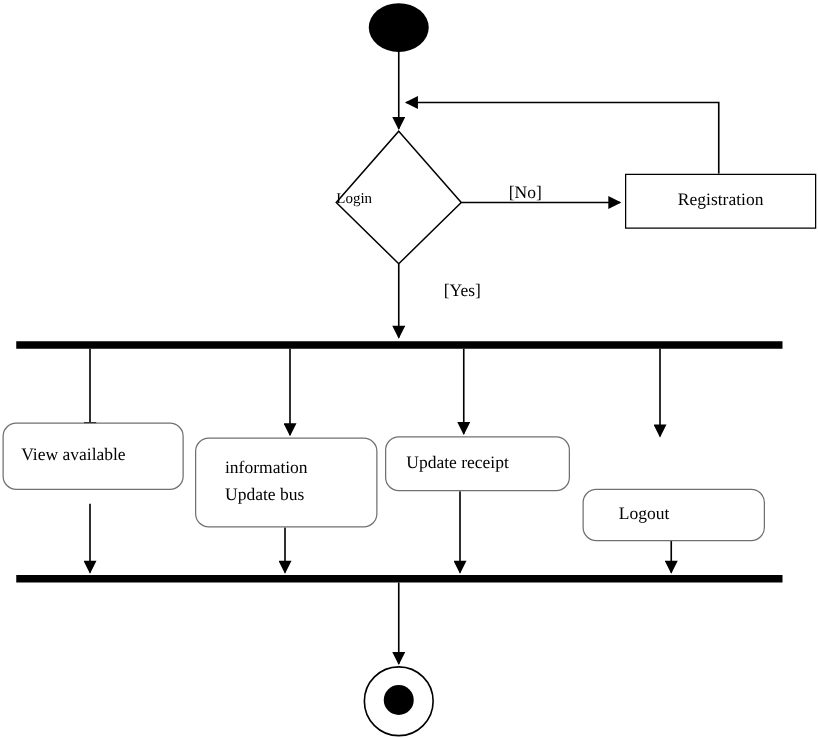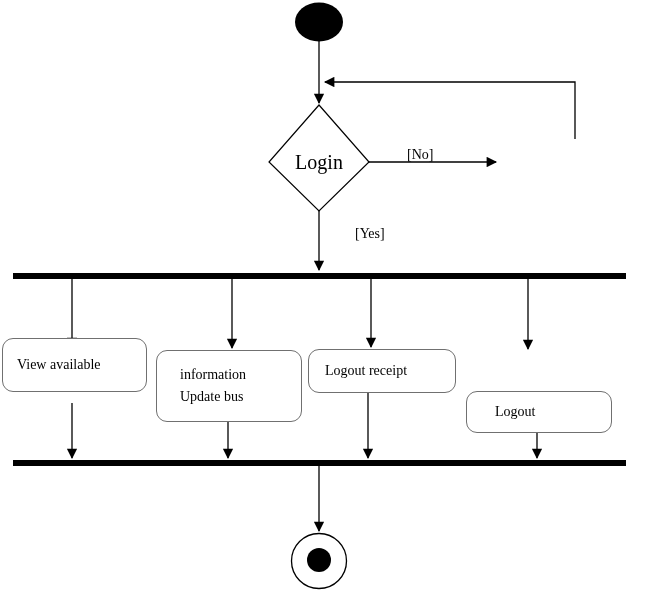--- a/index.html
+++ b/index.html
@@ -25,22 +25,21 @@
     position: absolute;
     font-size: 14px;
     line-height: 16px;
     white-space: nowrap;
   }
   .decision-label {
     position: absolute;
     left: 269px;
     top: 151px;
     width: 100px;
-    text-align: center;
-    font-size: 20px;
+    font-size: 12px;
   }
   .plain-box {
     position: absolute;
     left: 500px;
     top: 139px;
     width: 151px;
     height: 42px;
     border: 1.4px solid #000000;
     background: #ffffff;
     display: flex;
@@ -111,28 +110,31 @@
 
     <circle cx="319" cy="561" r="27.5" fill="#ffffff" stroke="#000000" stroke-width="1.3"></circle>
     <circle cx="319" cy="560" r="12" fill="#000000"></circle>
   </svg>
 
   <div class="decision-label">Login</div>
 
   <div class="label" id="guard-no">[No]</div>
   <div class="label" id="guard-yes">[Yes]</div>
 
+  <div class="plain-box">
+    <span>Registration</span>
+  </div>
 
   <div class="activity-box" id="box-a">
     <span>View available</span>
   </div>
   <div class="activity-box" id="box-b">
     <span>information</span>
     <span>Update bus</span>
   </div>
   <div class="activity-box" id="box-c">
-    <span>Logout receipt</span>
+    <span>Update receipt</span>
   </div>
   <div class="activity-box" id="box-d">
     <span>Logout</span>
   </div>
 
 </div>
 
 </body></html>

